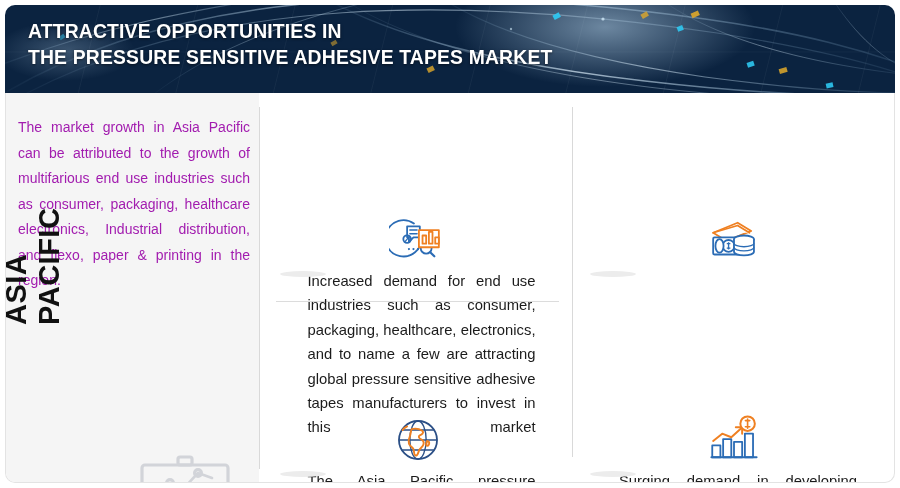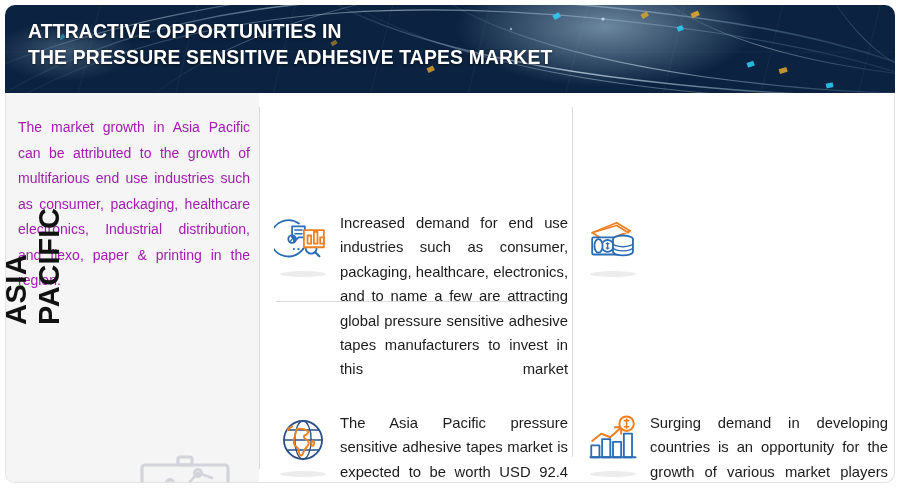--- a/index.html
+++ b/index.html
@@ -97,21 +97,21 @@
   .vdiv.d1{left:253px;}
   .vdiv.d2{left:566px;height:350px;}
 
   .hdiv{
     position:absolute;left:270px;
     width:283px;height:1px;
     background:#dcdcdc;
   }
 
   
-  .item{position:absolute;display:flex;align-items:flex-start;}
+  .item{position:absolute;display:flex;align-items:center;flex-direction:column;}
   .item .ico{flex:0 0 auto;width:58px;height:58px;margin-right:8px;}
   .item .txt{
     font-size:14.8px;line-height:24.4px;color:#1b1b1b;
     text-align:justify;text-justify:inter-word;
   }
   .item .txt::after{content:"";display:inline-block;width:100%;}
 
   .i1{left:268px;top:118px;width:295px;}
   .i1 .txt{width:228px;}
   .i2{left:268px;top:318px;width:295px;}

